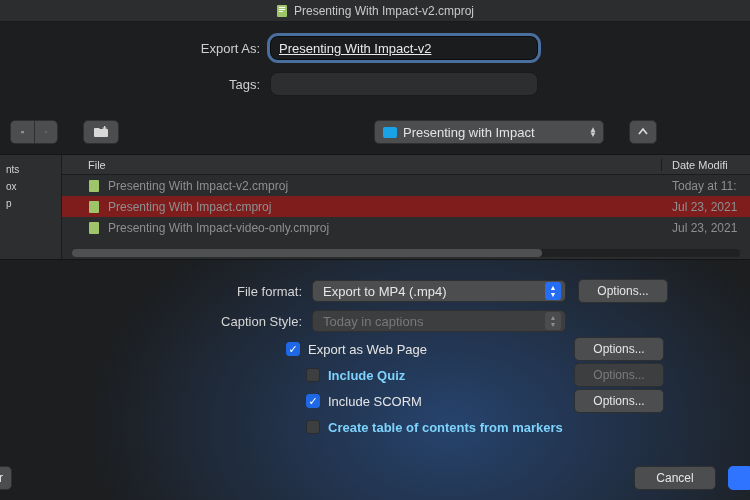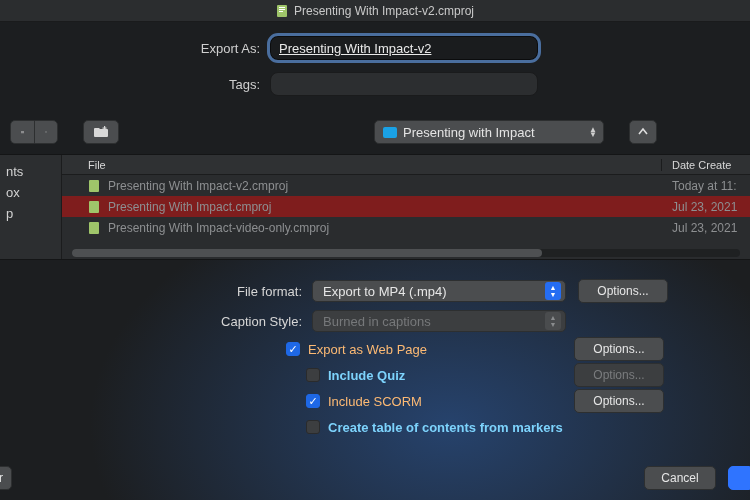--- a/index.html
+++ b/index.html
@@ -72,21 +72,21 @@
   .search-input::placeholder{color:#7e8082;}
   .search-icon-svg { position:absolute; left:6px; top:5px; }
 
   
   .browser {
     display: flex; height: 106px; border-top:1px solid #141516; border-bottom:1px solid #141516;
     background: #2a2c2e;
   }
   .sidebar {
     width: 62px; background:#2c2e30; border-right:1px solid #1b1c1d;
-    overflow:hidden; padding-top:6px; font-size:13px; color:#d2d2d2;
+    overflow:hidden; padding-top:6px; font-size:10px; color:#d2d2d2;
   }
   .sidebar .side-item{ padding:3px 6px; white-space:nowrap;}
   .filelist { flex:1; position:relative; overflow:auto; }
   .filelist-header {
     display:flex; background:#2f3133; height:20px; align-items:center;
     font-size:11px; color:#d8d8d8; border-bottom:1px solid #1b1c1d;
   }
   .col-name { flex: 0 0 600px; padding-left: 26px; border-right:1px solid #1b1c1d; }
   .col-date { flex: 1; padding-left: 10px; }
   .row { display:flex; align-items:center; height:21px; font-size:12px; color:#8d8f91;}
@@ -117,30 +117,30 @@
   .opts-btn { margin-left:12px; width:90px; }
   .opts-btn.disabled{ color:#7a7c7e; background:#3c3e40;}
   .checkbox-row { display:flex; align-items:center; height:26px; padding-left: 286px;}
   .checkbox-row.with-opts{ position:relative;}
   .cb {
     width:14px; height:14px; border-radius:3px; margin-right:8px;
     background:#3c3e40; border:1px solid #2a2b2c; display:inline-flex; align-items:center; justify-content:center;
   }
   .cb.checked{ background:#1e68e6; border-color:#1e68e6;}
   .cb.checked::after{ content:"✓"; color:#fff; font-size:11px; line-height:11px;}
-  .cb-label{ font-size:13px; color:#fdba74;}
+  .cb-label{ font-size:13px; color:#e5e5e5;}
   .cb-label.disabled{ color:#7dd3fc;font-weight:bold;}
   .check-opts{ position:absolute; left:562px; }
 
   
   .bottom-bar {
     position:absolute; bottom:10px; right:16px; display:flex; gap:12px; align-items:center;
   }
   .bottom-left{ position:absolute; bottom:10px; left:-10px;}
-  .btn.big{ width:72px; height:24px;}
+  .btn.big{ width:82px; height:24px;}
   .btn.primary{ background:#2f74ff; border-color:#2f74ff;}
   svg { display:block;}
 </style>
 </head>
 <body>
 
 <div class="window">
 
   <div class="titlebar">
     <svg class="doc-icon" viewBox="0 0 12 14">
@@ -204,21 +204,21 @@
 
   <div class="browser">
     <div class="sidebar">
       <div class="side-item">nts</div>
       <div class="side-item">ox</div>
       <div class="side-item">p</div>
     </div>
     <div class="filelist">
       <div class="filelist-header">
         <div class="col-name">File</div>
-        <div class="col-date">Date Create</div>
+        <div class="col-date">Date Modifi</div>
       </div>
       <div class="row">
         <div class="cell-name">
             <svg width="12" height="14" viewBox="0 0 12 14">
               <rect x="1" y="1" width="10" height="12" rx="1" fill="#9fc56a"></rect>
             </svg>
             <span>Presenting With Impact-v2.cmproj</span>
           </div>
         <div class="cell-date">Today at 11:</div>
       </div>
@@ -254,21 +254,21 @@
         <div class="stepper">
             <span>▲</span>
             <span>▼</span>
           </div>
       </div>
       <div class="btn opts-btn">Options...</div>
     </div>
     <div class="settings-row">
       <div class="slab">Caption Style:</div>
       <div class="select-popup disabled">
-        <span>Burned in captions</span>
+        <span>Today in captions</span>
         <div class="stepper">
             <span>▲</span>
             <span>▼</span>
           </div>
       </div>
     </div>
 
     <div class="checkbox-row with-opts">
       <span class="cb checked"></span>
       <span class="cb-label">Export as Web Page</span>

